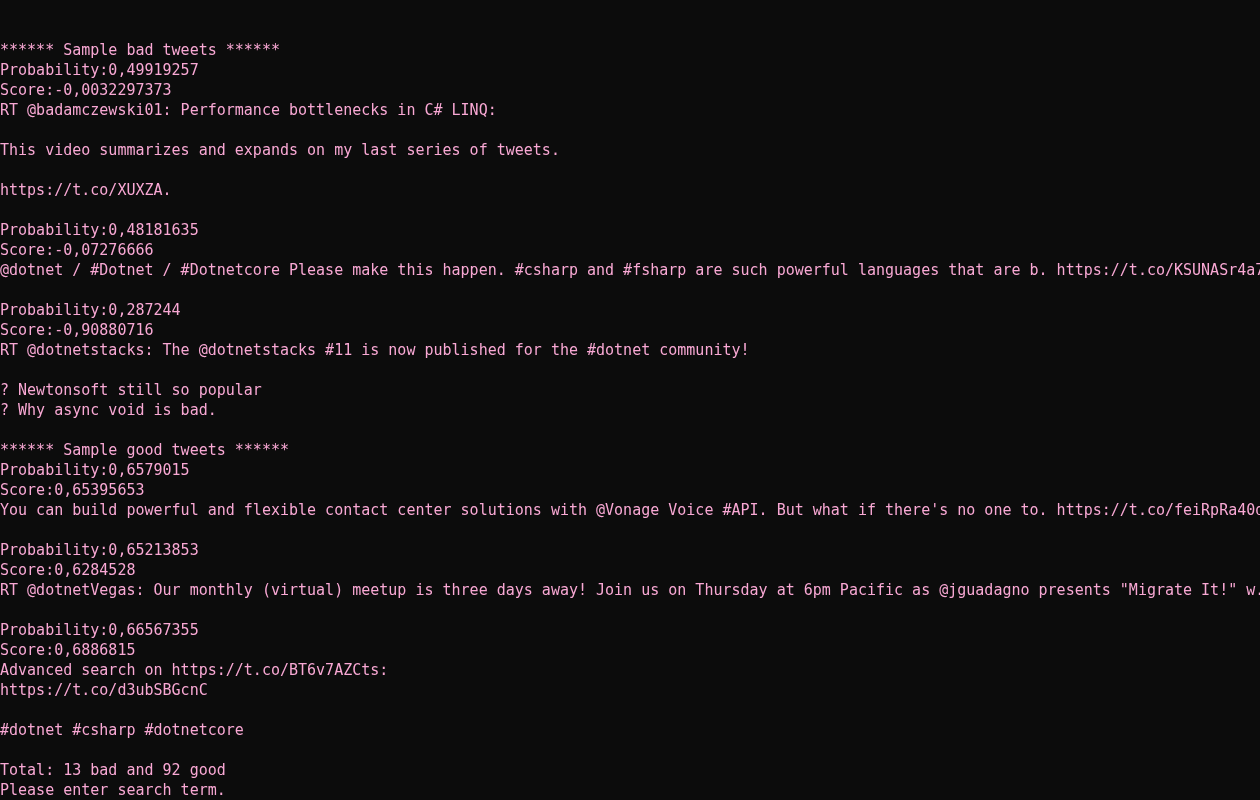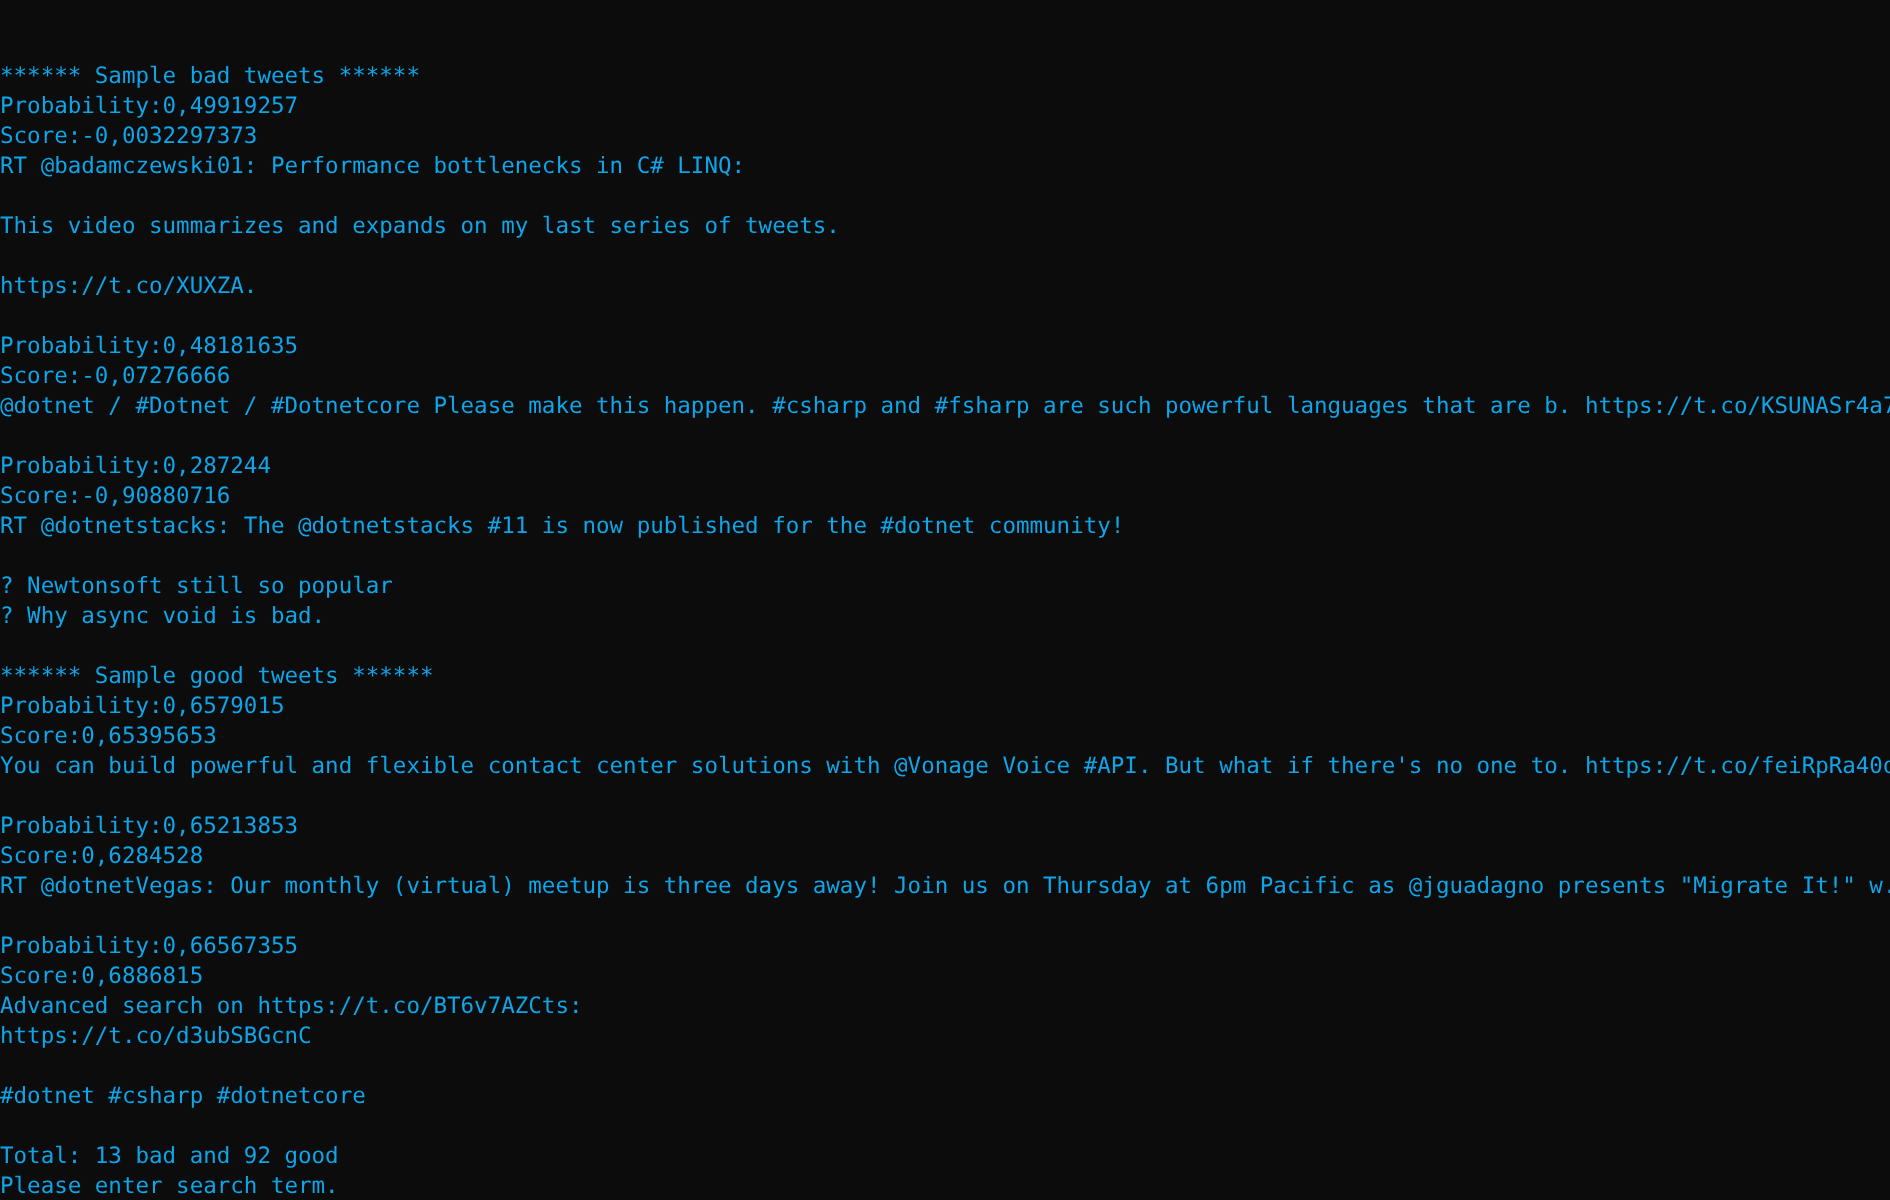--- a/index.html
+++ b/index.html
@@ -26,21 +26,21 @@
     overflow: hidden;
     box-sizing: border-box;
     padding: 0;
   }
   .line {
     height: 20px;
     line-height: 20px;
     white-space: pre;
     overflow: hidden;
     text-overflow: clip;
-    color: #0ea5e9;
+    color: #f9a8d4;
   }
   .line.blank {
     color: transparent;
   }
 </style>
 </head>
 <body>
 
 <div id="terminal">
   <div id="terminal-lines"><div class="line">****** Sample bad tweets ******</div><div class="line">Probability:0,49919257</div><div class="line">Score:-0,0032297373</div><div class="line">RT @badamczewski01: Performance bottlenecks in C# LINQ:</div><div class="line blank"></div><div class="line">This video summarizes and expands on my last series of tweets.</div><div class="line blank"></div><div class="line">https://t.co/XUXZA.</div><div class="line blank"></div><div class="line">Probability:0,48181635</div><div class="line">Score:-0,07276666</div><div class="line">@dotnet / #Dotnet / #Dotnetcore Please make this happen. #csharp and #fsharp are such powerful languages that are b. https://t.co/KSUNASr4a7</div><div class="line blank"></div><div class="line">Probability:0,287244</div><div class="line">Score:-0,90880716</div><div class="line">RT @dotnetstacks: The @dotnetstacks #11 is now published for the #dotnet community!</div><div class="line blank"></div><div class="line">? Newtonsoft still so popular</div><div class="line">? Why async void is bad.</div><div class="line blank"></div><div class="line">****** Sample good tweets ******</div><div class="line">Probability:0,6579015</div><div class="line">Score:0,65395653</div><div class="line">You can build powerful and flexible contact center solutions with @Vonage Voice #API. But what if there's no one to. https://t.co/feiRpRa40d</div><div class="line blank"></div><div class="line">Probability:0,65213853</div><div class="line">Score:0,6284528</div><div class="line">RT @dotnetVegas: Our monthly (virtual) meetup is three days away! Join us on Thursday at 6pm Pacific as @jguadagno presents "Migrate It!" w.</div><div class="line blank"></div><div class="line">Probability:0,66567355</div><div class="line">Score:0,6886815</div><div class="line">Advanced search on https://t.co/BT6v7AZCts:</div><div class="line">https://t.co/d3ubSBGcnC</div><div class="line blank"></div><div class="line">#dotnet #csharp #dotnetcore</div><div class="line blank"></div><div class="line">Total: 13 bad and 92 good</div><div class="line">Please enter search term.</div></div>

